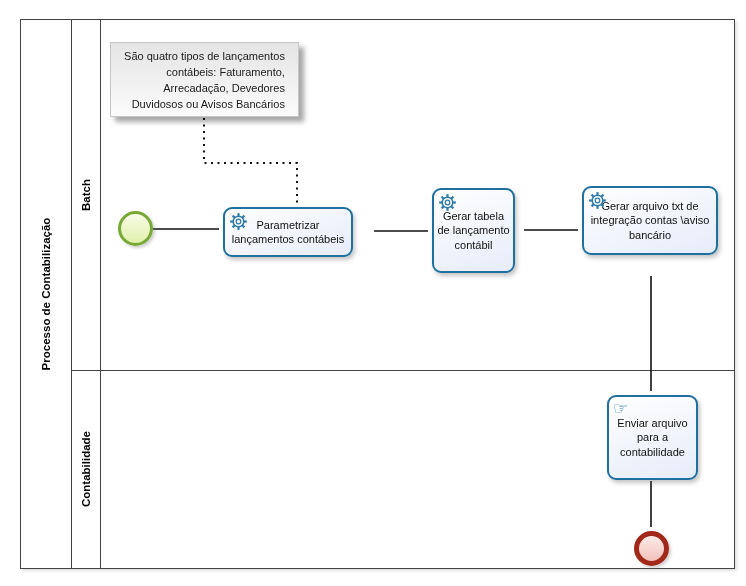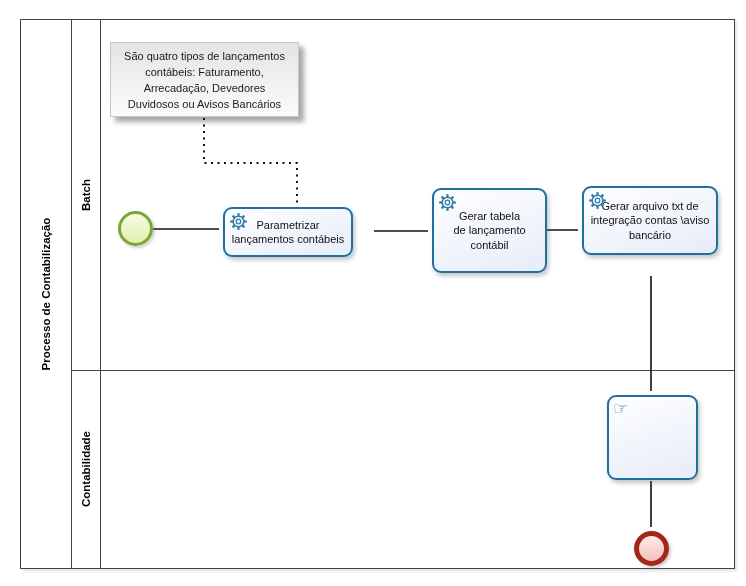--- a/index.html
+++ b/index.html
@@ -36,35 +36,35 @@
 
   
   .annotation {
     position:absolute; left:110px; top:42px; width:189px; height:75px;
     background:linear-gradient(180deg, var(--annotation_bg_top,#e4e4e4) 0%, #f1f1f1 55%, #fbfbfb 100%);
     border:1px solid #c6c6c6;
     box-shadow:5px 5px 5px rgba(0,0,0,0.35);
     display:flex; align-items:center; justify-content:center;
   }
   .annotation .txt {
-    white-space:pre-line; text-align:center; font-size:11px; line-height:16px; color:#1a1a1a;
+    white-space:pre-line; text-align:right; font-size:11px; line-height:16px; color:#1a1a1a;
   }
 
   
   .task {
     position:absolute;
     border:2px solid var(--task_border,#1f6f9f);
     border-radius:9px;
     background:linear-gradient(160deg, #ffffff 0%, #f3f6fc 45%, var(--task_fill,#e6ecf9) 100%);
     box-shadow:2px 3px 4px rgba(90,90,90,0.35);
     display:flex; align-items:center; justify-content:center;
   }
   .task .lbl { white-space:pre-line; text-align:center; font-size:11px; line-height:14.5px; color:#111; padding:2px; }
   .task-1 { left:223px; top:207px; width:130px; height:50px; }
-  .task-2 { left:432px; top:188px; width:115px;  height:85px; }
+  .task-2 { left:432px; top:188px; width:83px;  height:85px; }
   .task-3 { left:582px; top:186px; width:136px; height:69px; }
   .task-4 { left:607px; top:395px; width:91px;  height:85px; }
   .task-icon { position:absolute; left:4px; top:3px; line-height:0; }
   .hand-glyph { font-family:"DejaVu Sans",sans-serif; font-size:17px; line-height:17px; color:var(--icon_blue,#2e7ba8); }
 
   
   .event { position:absolute; border-radius:50%; }
   .start-event {
     left:118px; top:211px; width:35px; height:35px;
     border:3px solid var(--start_green_border,#78a834);
@@ -183,17 +183,20 @@
     </span>
     <div class="lbl">Gerar arquivo txt de
 integração contas \aviso
 bancário</div>
   </div>
 
   <div class="task task-4">
     <span class="task-icon">
       <span class="hand-glyph">☞</span>
     </span>
+    <div class="lbl">Enviar arquivo
+para a
+contabilidade</div>
   </div>
 
   <div class="event end-event"></div>
 
 </div>
 
 </body></html>

